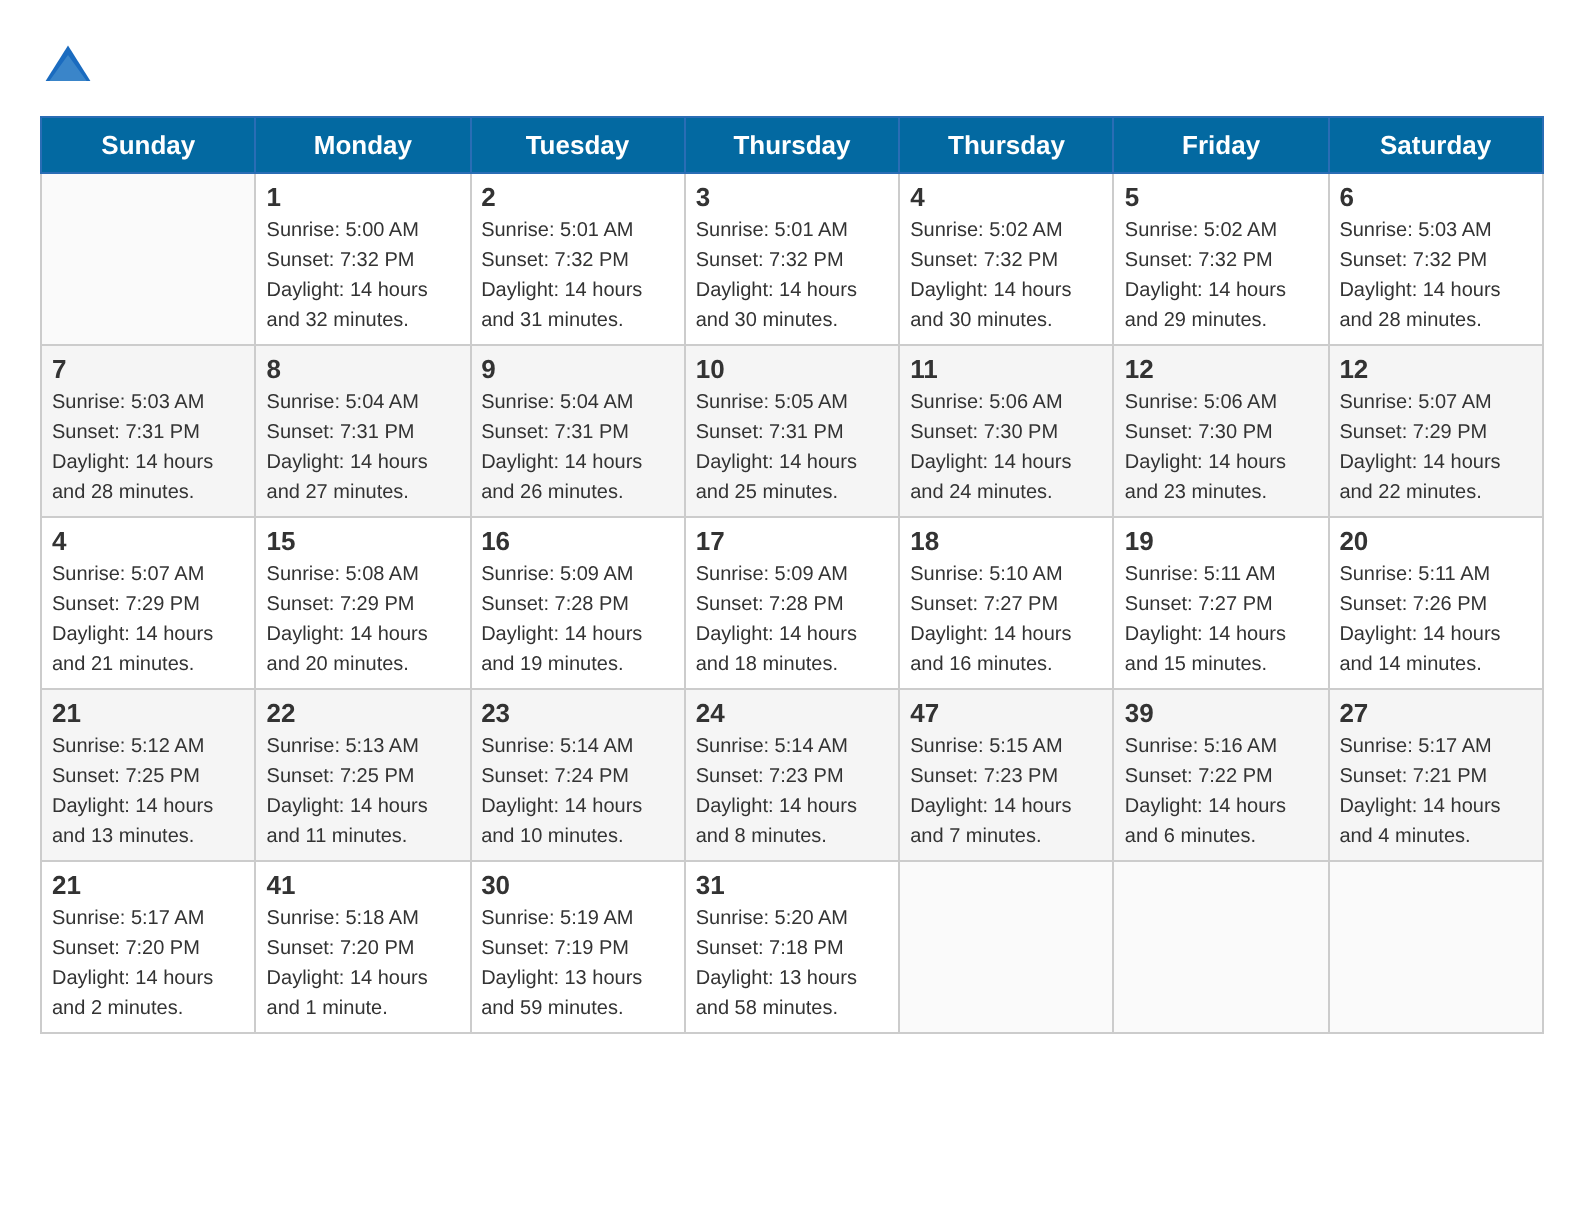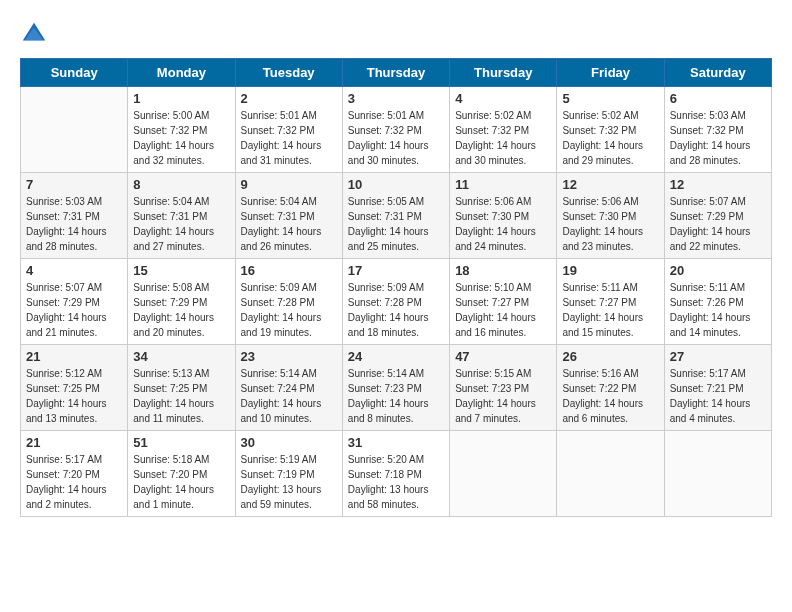--- a/index.html
+++ b/index.html
@@ -209,51 +209,51 @@
           <span class="day-number">20</span>
           <div class="day-info">Sunrise: 5:11 AM<br>Sunset: 7:26 PM<br>Daylight: 14 hours and 14 minutes.</div>
         </td>
       </tr>
       <tr>
         <td>
           <span class="day-number">21</span>
           <div class="day-info">Sunrise: 5:12 AM<br>Sunset: 7:25 PM<br>Daylight: 14 hours and 13 minutes.</div>
         </td>
         <td>
-          <span class="day-number">34</span>
+          <span class="day-number">22</span>
           <div class="day-info">Sunrise: 5:13 AM<br>Sunset: 7:25 PM<br>Daylight: 14 hours and 11 minutes.</div>
         </td>
         <td>
           <span class="day-number">23</span>
           <div class="day-info">Sunrise: 5:14 AM<br>Sunset: 7:24 PM<br>Daylight: 14 hours and 10 minutes.</div>
         </td>
         <td>
           <span class="day-number">24</span>
           <div class="day-info">Sunrise: 5:14 AM<br>Sunset: 7:23 PM<br>Daylight: 14 hours and 8 minutes.</div>
         </td>
         <td>
           <span class="day-number">47</span>
           <div class="day-info">Sunrise: 5:15 AM<br>Sunset: 7:23 PM<br>Daylight: 14 hours and 7 minutes.</div>
         </td>
         <td>
-          <span class="day-number">26</span>
+          <span class="day-number">39</span>
           <div class="day-info">Sunrise: 5:16 AM<br>Sunset: 7:22 PM<br>Daylight: 14 hours and 6 minutes.</div>
         </td>
         <td>
           <span class="day-number">27</span>
           <div class="day-info">Sunrise: 5:17 AM<br>Sunset: 7:21 PM<br>Daylight: 14 hours and 4 minutes.</div>
         </td>
       </tr>
       <tr>
         <td>
           <span class="day-number">21</span>
           <div class="day-info">Sunrise: 5:17 AM<br>Sunset: 7:20 PM<br>Daylight: 14 hours and 2 minutes.</div>
         </td>
         <td>
-          <span class="day-number">51</span>
+          <span class="day-number">41</span>
           <div class="day-info">Sunrise: 5:18 AM<br>Sunset: 7:20 PM<br>Daylight: 14 hours and 1 minute.</div>
         </td>
         <td>
           <span class="day-number">30</span>
           <div class="day-info">Sunrise: 5:19 AM<br>Sunset: 7:19 PM<br>Daylight: 13 hours and 59 minutes.</div>
         </td>
         <td>
           <span class="day-number">31</span>
           <div class="day-info">Sunrise: 5:20 AM<br>Sunset: 7:18 PM<br>Daylight: 13 hours and 58 minutes.</div>
         </td>

